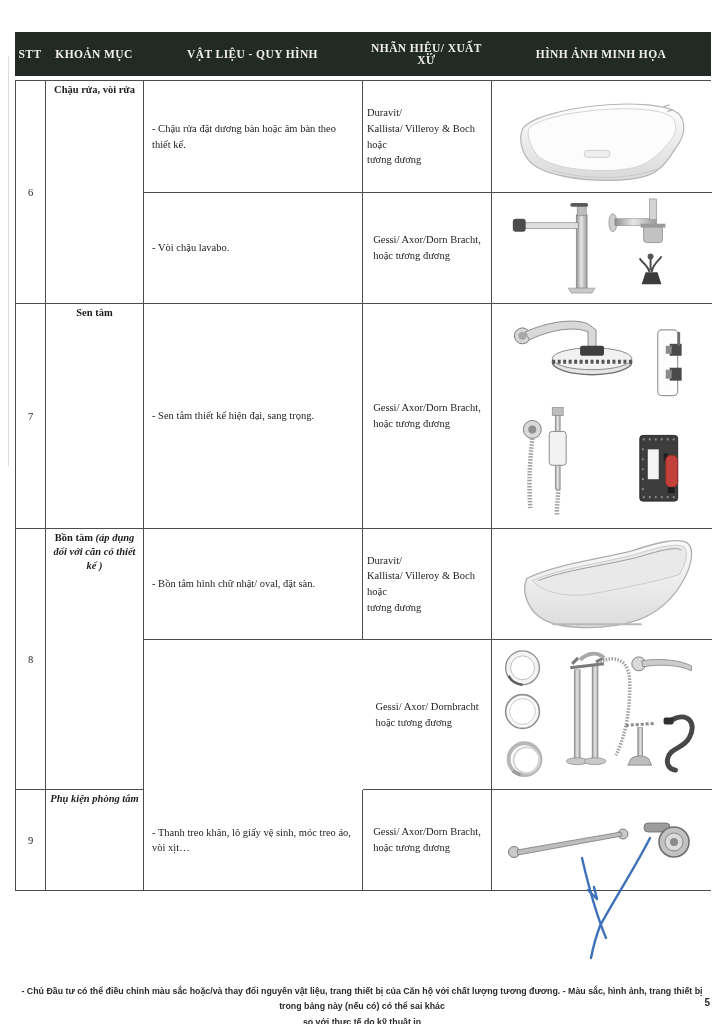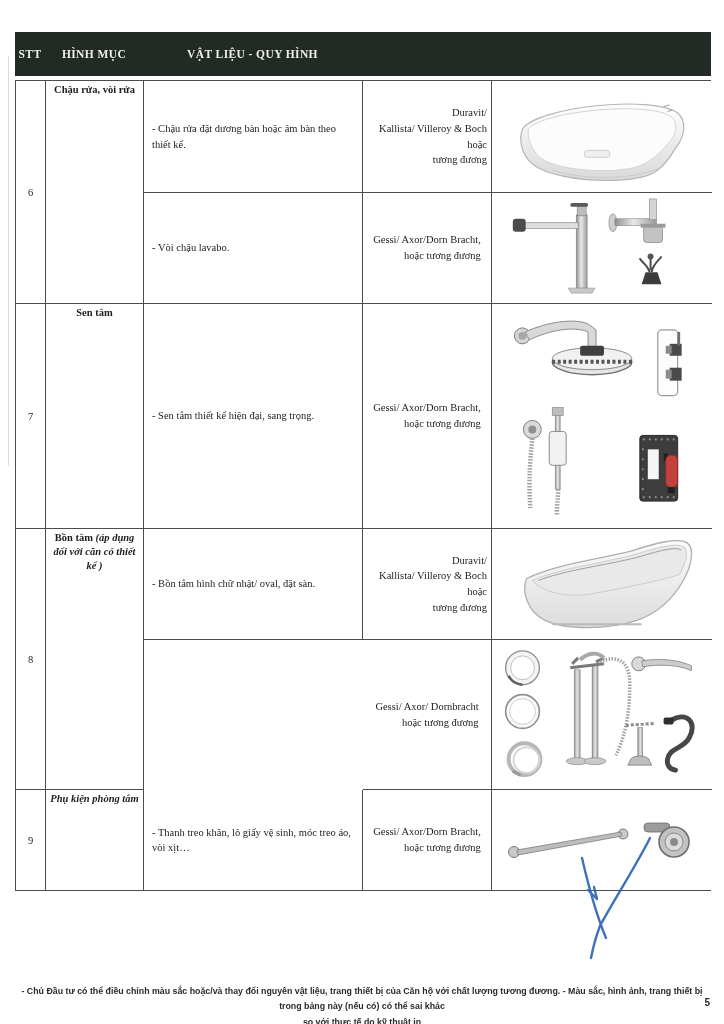--- a/index.html
+++ b/index.html
@@ -21,21 +21,21 @@
          border:1px solid #4c4c4c;box-sizing:border-box;}
   .cell{border-right:1px solid #4c4c4c;border-bottom:1px solid #4c4c4c;box-sizing:border-box;
         display:flex;align-items:center;font-size:10.5px;position:relative;background:#fff;}
   .no-r{border-right:none;}
   .no-b{border-bottom:none;}
   .stt{justify-content:center;}
   .cat{text-align:center;font-weight:bold;padding:2px 3px;line-height:1.35;
        flex-direction:column;}
   .cat .note{font-style:italic;}
   .mat{padding:4px 8px;line-height:1.45;}
-  .brand{justify-content:center;text-align:right;padding:2px 4px;line-height:1.5;white-space:pre-line;}
+  .brand{justify-content:center;text-align:left;padding:2px 4px;line-height:1.5;white-space:pre-line;}
   .photo{justify-content:center;}
   .photo svg{position:absolute;left:0;top:0;width:100%;height:100%;}
 
   
   .footer-note{position:absolute;left:12px;top:984px;width:700px;text-align:center;
         font-family:"Liberation Sans", sans-serif;font-size:8.8px;font-weight:700;color:#2a2a2a;
         line-height:1.75;white-space:pre-line;}
   .page-number{position:absolute;right:14px;top:997px;font-family:"Liberation Sans", sans-serif;
         font-size:10px;font-weight:700;color:#2a2a2a;}
 
@@ -43,22 +43,24 @@
   .annotation{position:absolute;left:560px;top:828px;width:120px;height:145px;pointer-events:none;}
 </style>
 </head>
 <body>
 
 <div class="page">
   <div class="scan-line"></div>
 
   <div class="thead">
     <div class="hcell">STT</div>
-    <div class="hcell">HÌNH MỤC</div>
+    <div class="hcell">KHOẢN MỤC</div>
     <div class="hcell">VẬT LIỆU - QUY HÌNH</div>
+    <div class="hcell">NHÃN HIỆU/ XUẤT XỨ</div>
+    <div class="hcell">HÌNH ẢNH MINH HỌA</div>
   </div>
 
   <div class="tbody">
 
     <div class="cell stt" style="grid-column:1;grid-row:1/span 2;">6</div>
     <div class="cell cat" style="grid-column:2;grid-row:1/span 2;">
       <span style="font-weight:bold;">Chậu rửa, vòi rửa</span>
     </div>
     <div class="cell mat" style="grid-column:3;grid-row:1;">- Chậu rửa đặt dương bàn hoặc âm bàn theo thiết kế.</div>
     <div class="cell brand" style="grid-column:4;grid-row:1;">Duravit/

